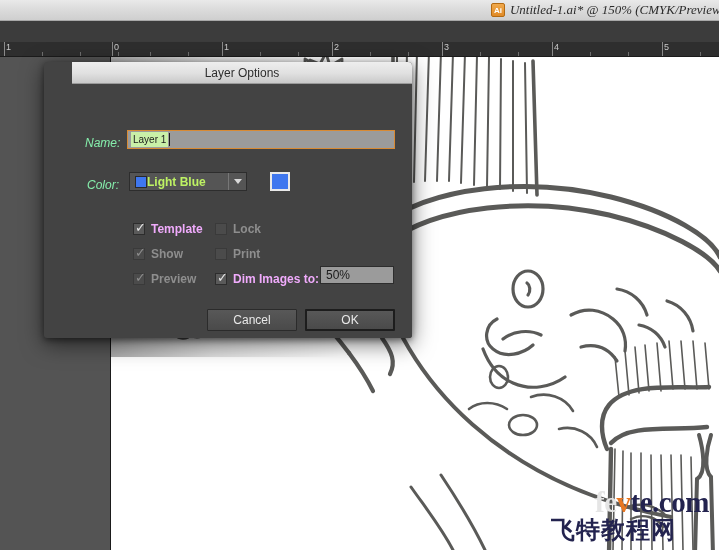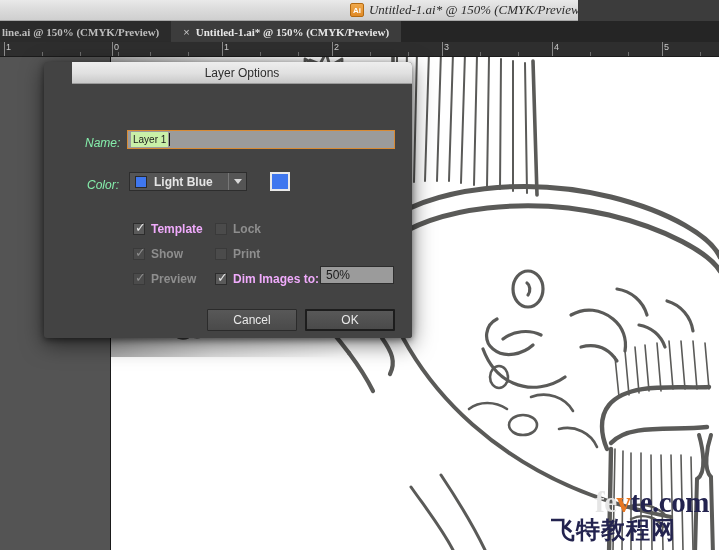--- a/index.html
+++ b/index.html
@@ -14,21 +14,21 @@
     overflow: hidden;
     font-family: "Liberation Sans", sans-serif;
     background: #3c3c3c;
     user-select: none;
   }
 
   
   .os-titlebar {
     position: absolute;
     left: 0; top: 0;
-    width: 578px; height: 21px;
+    width: 719px; height: 21px;
     background: linear-gradient(to bottom, #e9e9e9 0%, #dcdcdc 45%, #cfcfcf 100%);
     border-bottom: 1px solid #a8a8a8;
     box-sizing: border-box;
     display: flex;
     align-items: center;
     justify-content: flex-end;
     overflow: hidden;
   }
   .os-title-wrap {
     display: flex;
@@ -264,22 +264,21 @@
   }
   .cs-swatch {
     width: 12px; height: 12px;
     background: #3f77ef;
     border: 1px solid #2a2a2a;
     margin-left: 5px;
     box-sizing: border-box;
   }
   .cs-text {
     font-size: 12px;
-    color: #e5e5e5;
-    margin-left: 7px;
+    color: #bef264;
     flex: 1;
     font-family: "Liberation Sans", sans-serif;
     font-weight: bold;
   }
   .cs-sep {
     width: 1px; height: 17px;
     background: #777;
   }
   .cs-arrowbox {
     width: 17px;
@@ -407,29 +406,20 @@
 <div id="app">
 
   <div class="os-titlebar">
     <div class="os-title-wrap">
       <div class="ai-icon">Ai</div>
       <div class="os-title-text">Untitled-1.ai* @ 150% (CMYK/Preview)</div>
     </div>
   </div>
 
 
-  <div class="tabbar">
-    <div class="tab inactive">
-      <span>line.ai @ 150% (CMYK/Preview)</span>
-    </div>
-    <div class="tab active">
-      <span class="tab-close">×</span>
-      <span>Untitled-1.ai* @ 150% (CMYK/Preview)</span>
-    </div>
-  </div>
 
   <div class="ruler">
     <div class="ruler-major" style="left:4px"></div>
     <div class="ruler-label" style="left:4px">1</div>
     <div class="ruler-minor" style="left:42px"></div>
     <div class="ruler-minor" style="left:80px"></div>
     <div class="ruler-minor" style="left:118px"></div>
     <div class="ruler-major" style="left:112px"></div>
     <div class="ruler-label" style="left:112px">0</div>
     <div class="ruler-minor" style="left:150px"></div>

